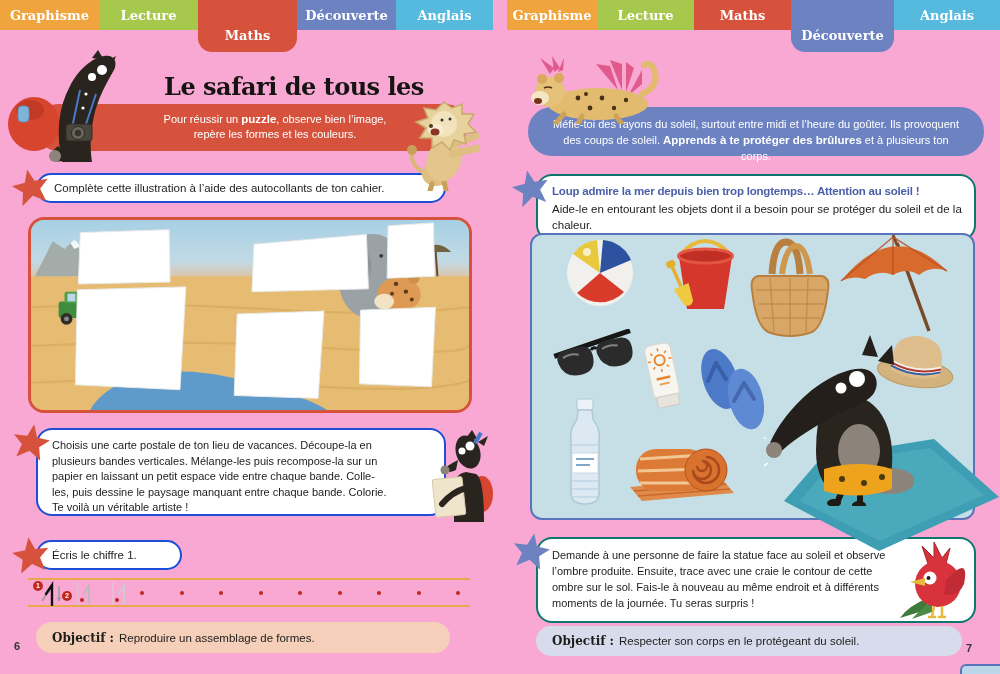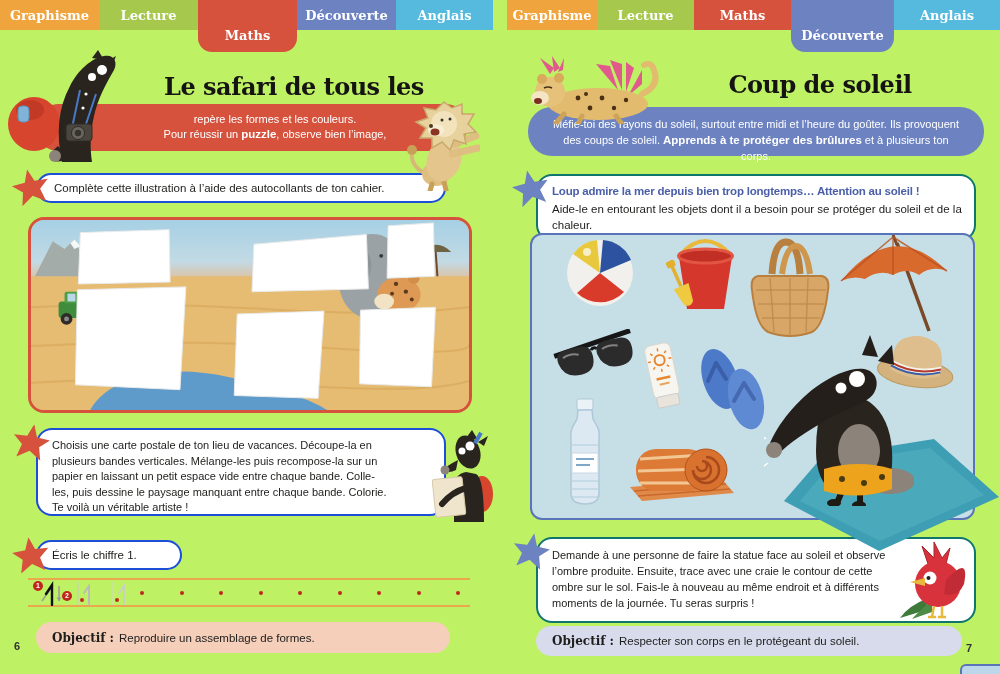--- a/index.html
+++ b/index.html
@@ -1,16 +1,16 @@
 <!DOCTYPE html>
 <html><head>
 <meta charset="utf-8">
 <style>
   html,body{margin:0;padding:0;background:#ffffff;}
-  #spread{position:relative;width:1000px;height:674px;background:#bef264;overflow:hidden;
+  #spread{position:relative;width:1000px;height:674px;background:#f9a8d4;overflow:hidden;
           font-family:"Liberation Sans",sans-serif;color:#1d1d1b;}
   .abs{position:absolute;}
   
   .tab{position:absolute;top:0;height:30px;display:flex;align-items:center;justify-content:center;
        color:#fff;font-family:"DejaVu Serif",serif;font-weight:bold;font-size:13px;}
   .tab.active{height:52px;border-radius:0 0 14px 14px;align-items:flex-end;padding-bottom:9px;z-index:6;box-sizing:border-box;}
   .c-orange{background:#f0a43e}.c-green{background:#a5c84d}.c-red{background:#d6523c}
   .c-blue{background:#6d83c1}.c-lblue{background:#55bade}
   
   .page-title{position:absolute;font-family:"DejaVu Serif",serif;font-weight:bold;color:#161412;
@@ -62,22 +62,22 @@
 
   <div class="tab c-orange" style="left:507px;width:90px">Graphisme</div>
   <div class="tab c-green" style="left:597px;width:97px">Lecture</div>
   <div class="tab c-red" style="left:694px;width:97px">Maths</div>
   <div class="tab c-blue active" style="left:791px;width:103px">Découverte</div>
   <div class="tab c-lblue" style="left:894px;width:106px">Anglais</div>
 
   <div class="page-title" style="left:118px;top:72px;width:352px">Le safari de tous les dangers</div>
 
   <div class="banner banner-left" style="left:38px;top:104px;width:428px;height:47px">
+    <div><span>Pour réussir un </span><b>puzzle</b><span>, observe bien l’image,</span></div>
     <div>repère les formes et les couleurs.</div>
-    <div><span>Pour réussir un </span><b>puzzle</b><span>, observe bien l’image,</span></div>
   </div>
 
   <svg class="charsvg" style="left:6px;top:50px" width="118" height="112" viewBox="0 0 118 112">
     <ellipse cx="28" cy="74" rx="26" ry="27" fill="#d8452f"></ellipse>
     <ellipse cx="24" cy="60" rx="14" ry="10" fill="#c23a26"></ellipse>
     <rect x="12" y="56" width="11" height="16" rx="4" fill="#7fb3d8" stroke="#5e90b8"></rect>
     <path d="M56,112 C50,84 52,58 64,36 C72,20 86,8 98,6 C108,4 112,12 108,20 C100,34 92,48 88,66 C84,84 84,98 86,112 Z" fill="#2a241e"></path>
     <path d="M52,96 Q42,104 46,110 Q54,114 62,108 Z" fill="#2a241e"></path>
     <circle cx="49" cy="106" r="6" fill="#8c837a"></circle>
     <path d="M86,8 L92,0 L98,10 Z" fill="#2a241e"></path>
@@ -221,21 +221,20 @@
         <span class="trace-dot"></span>
       </div>
   </div>
 
   <div class="objectif salmon" style="left:36px;top:622px;width:414px;height:31px">
     <b>Objectif :</b>
     <span>Reproduire un assemblage de formes.</span>
   </div>
   <div class="pgnum" style="left:14px;top:640px">6</div>
 
-  <div class="page-title" style="left:660px;top:70px;width:320px">Coup de soleil</div>
 
   <svg class="charsvg" style="left:530px;top:56px" width="132" height="68" viewBox="0 0 132 68">
     <g fill="#e05a8c">
       <polygon points="20,18 10,2 24,12"></polygon>
         <polygon points="24,16 22,0 30,12"></polygon>
         <polygon points="28,16 34,2 33,14"></polygon>
       <polygon points="88,34 66,8 80,10"></polygon>
         <polygon points="92,34 80,4 92,8"></polygon>
         <polygon points="96,36 96,6 104,12"></polygon>
       <polygon points="98,40 112,14 112,28"></polygon>

